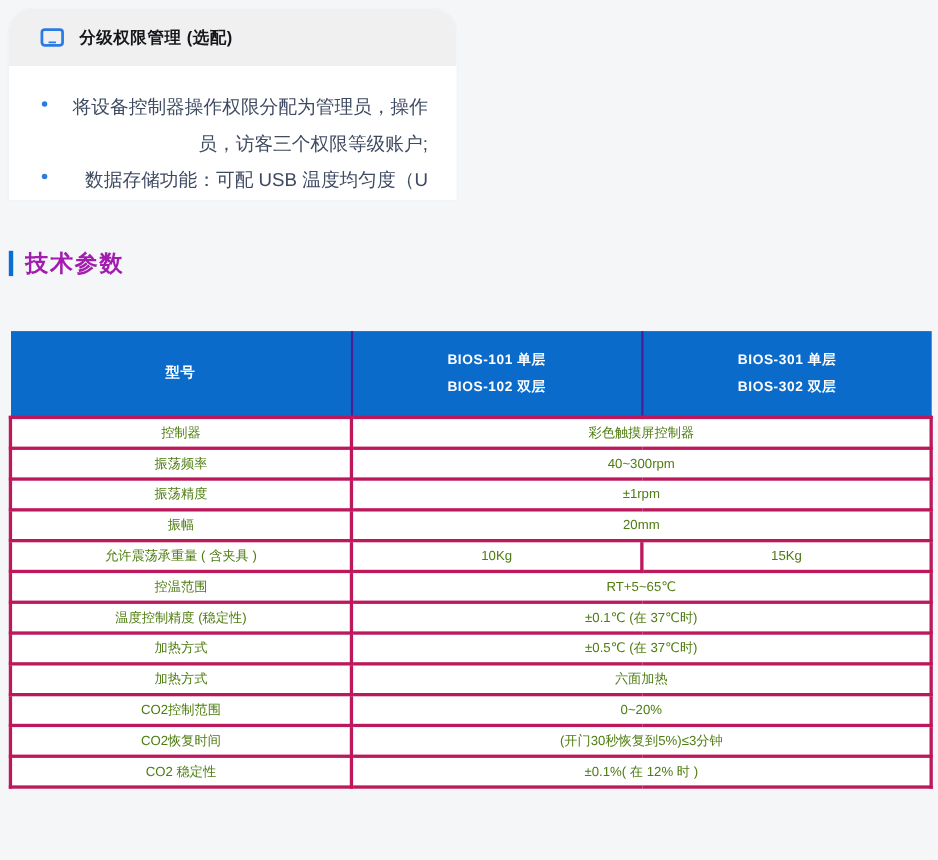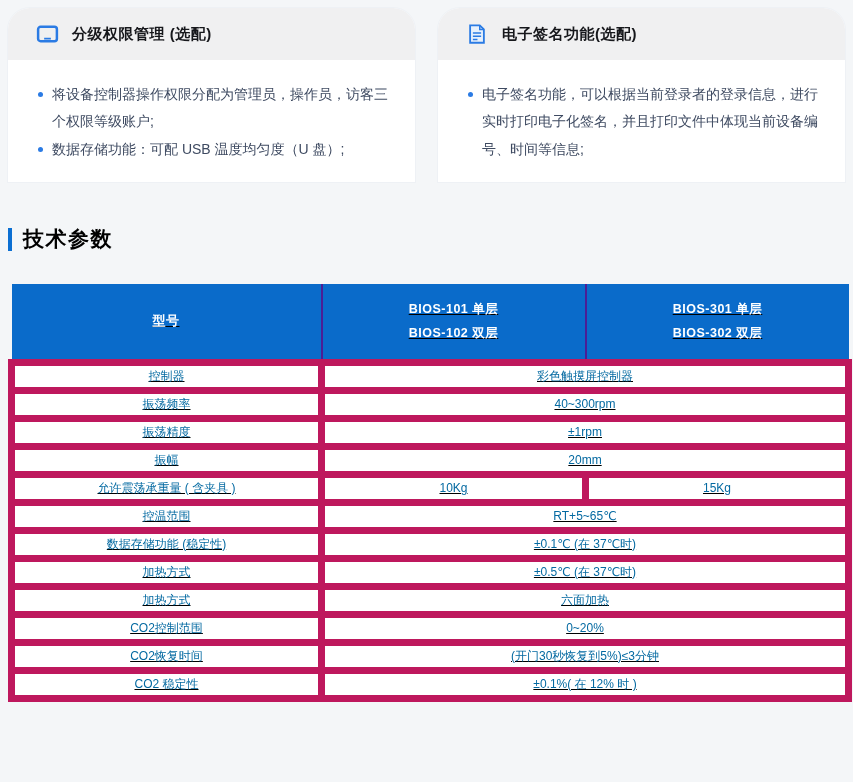--- a/index.html
+++ b/index.html
@@ -6,22 +6,23 @@
   html, body {
     margin: 0; padding: 0;
     width: 853px; height: 782px;
     background: #f4f6f8;
     font-family: "Liberation Sans", "DejaVu Sans", sans-serif;
   }
 
   
   .cards-row {
     display: flex;
-    gap: 23px;
+    gap: 10px;
     padding: 8px 8px 0 8px;
+    text-align: right;
   }
   .card {
     width: 407px;
     border-radius: 22px 22px 0 0;
     overflow: hidden;
     box-shadow: 0 0 0 1px #eef1f5;
     background: #ffffff;
   }
   .card-header {
     height: 52px;
@@ -40,21 +41,21 @@
   }
   .card-body {
     background: #ffffff;
     height: 122px;
     padding: 21px 26px 0 28px;
   }
   ul.bullets { margin: 0; padding: 0; list-style: none; }
   .bullets li {
     position: relative;
     padding-left: 16px;
-    font-size: 14px;
+    font-size: 17px;
     color: #3e4a61;
     line-height: 1.95;
   }
   .bullets li::before {
     content: "";
     position: absolute;
     left: 2px; top: 11px;
     width: 5px; height: 5px;
     border-radius: 50%;
     background: #2b7be4;
@@ -67,52 +68,51 @@
     align-items: center;
   }
   .section-bar {
     width: 4px; height: 23px;
     background: #0b6fd2;
   }
   .section-title {
     margin: 0 0 0 11px;
     font-size: 21px;
     font-weight: 700;
-    color: #000000;
+    color: #a21caf;
     letter-spacing: 1.5px;
   }
 
   
   table.spec-table {
-    margin: 31px 8px 0 8px;
+    margin: 48px 8px 0 8px;
     width: 837px;
     border-collapse: collapse;
     table-layout: fixed;
-    text-decoration: underline;
   }
   .spec-table thead th {
     background: #0a6bca;
     color: #ffffff;
     font-size: 12.5px;
     font-weight: 700;
     height: 78px;
     vertical-align: middle;
     text-align: center;
     letter-spacing: .5px;
   }
   .spec-table thead th + th { border-left: 2px solid #4c1d95; }
   .spec-table thead th.model-label { font-size: 13px; }
   .model-line { margin: 7px 0; }
   .spec-table tbody td {
     background: #ffffff;
-    border: 7px solid #be185d;
+    border: 3px solid #be185d;
     height: 28px;
     padding: 0 6px;
     font-size: 12px;
-    color: #0369a1;
+    color: #4d7c0f;
     text-align: center;
     vertical-align: middle;
     overflow: hidden;
     white-space: nowrap;
   }
 </style>
 </head>
 <body>
 
 <div class="cards-row">
@@ -128,39 +128,20 @@
       <span class="card-title">分级权限管理 (选配)</span>
     </div>
     <div class="card-body">
       <ul class="bullets">
         <li>将设备控制器操作权限分配为管理员，操作员，访客三个权限等级账户;</li>
         <li>数据存储功能：可配 USB 温度均匀度（U 盘）;</li>
       </ul>
     </div>
   </div>
 
-  <div class="card">
-    <div class="card-header">
-      <span class="card-icon">
-        <svg width="22" height="22" viewBox="0 0 24 24" fill="none">
-          <path d="M4.5 2.5 H15 L19.5 7 V21.5 H4.5 Z" fill="#e8f1fc" stroke="#2b7be4" stroke-width="2"></path>
-          <path d="M15 2.5 V7 H19.5" stroke="#2b7be4" stroke-width="1.6"></path>
-          <line x1="7.5" y1="11" x2="16.5" y2="11" stroke="#2b7be4" stroke-width="1.7"></line>
-          <line x1="7.5" y1="14.5" x2="16.5" y2="14.5" stroke="#2b7be4" stroke-width="1.7"></line>
-          <line x1="7.5" y1="18" x2="12.5" y2="18" stroke="#2b7be4" stroke-width="1.7"></line>
-        </svg>
-      </span>
-      <span class="card-title">电子签名功能(选配)</span>
-    </div>
-    <div class="card-body">
-      <ul class="bullets">
-        <li>电子签名功能，可以根据当前登录者的登录信息，进行实时打印电子化签名，并且打印文件中体现当前设备编号、时间等信息;</li>
-      </ul>
-    </div>
-  </div>
 
 </div>
 
 <div class="section-header">
   <span class="section-bar"></span>
   <h2 class="section-title">技术参数</h2>
 </div>
 
 <table class="spec-table">
   <colgroup>
@@ -201,21 +182,21 @@
     <tr>
       <td>允许震荡承重量 ( 含夹具 )</td>
       <td>10Kg</td>
       <td>15Kg</td>
     </tr>
     <tr>
       <td>控温范围</td>
       <td colspan="2">RT+5~65℃</td>
     </tr>
     <tr>
-      <td>数据存储功能 (稳定性)</td>
+      <td>温度控制精度 (稳定性)</td>
       <td colspan="2">±0.1℃ (在 37℃时)</td>
     </tr>
     <tr>
       <td>加热方式</td>
       <td colspan="2">±0.5℃ (在 37℃时)</td>
     </tr>
     <tr>
       <td>加热方式</td>
       <td colspan="2">六面加热</td>
     </tr>

